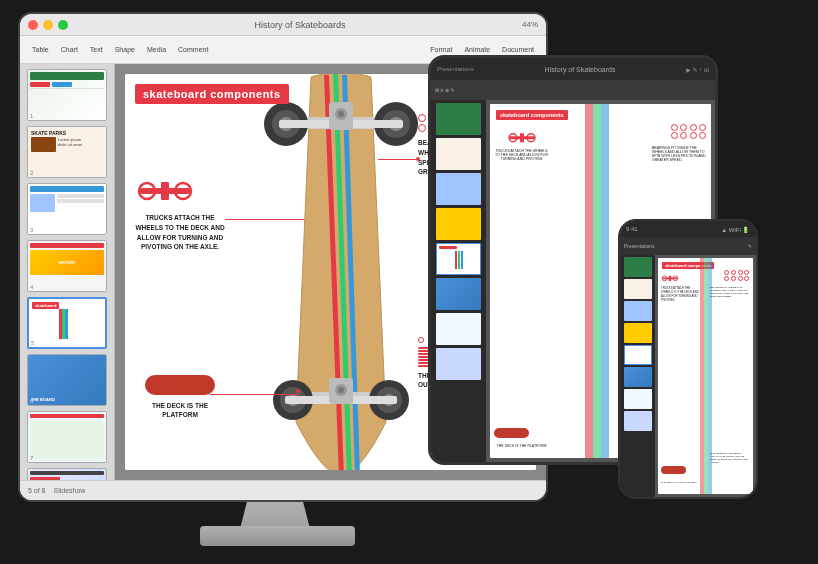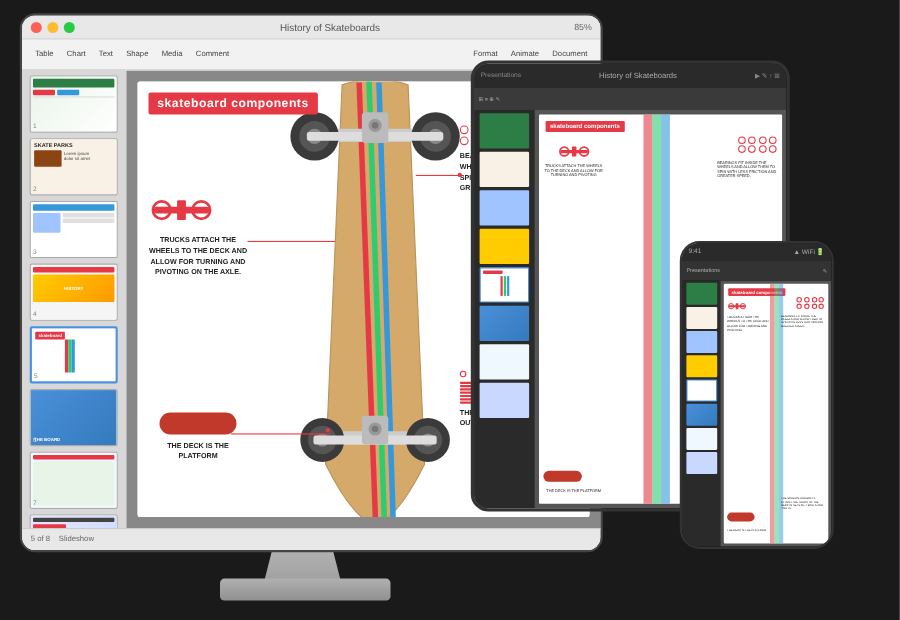--- a/index.html
+++ b/index.html
@@ -560,21 +560,21 @@
     <div class="titlebar">
       <div class="traffic-lights">
         <div class="traffic-light tl-red"></div>
         <div class="traffic-light tl-yellow"></div>
         <div class="traffic-light tl-green"></div>
       </div>
       <div class="titlebar-center">
         <span>History of Skateboards</span>
       </div>
       <div class="titlebar-right">
-        <span style="font-size:8px;color:#666;">85%</span>
+        <span style="font-size:8px;color:#666;">44%</span>
       </div>
     </div>
 
     <div class="keynote-toolbar">
       <button class="toolbar-btn">Table</button>
       <button class="toolbar-btn">Chart</button>
       <button class="toolbar-btn">Text</button>
       <button class="toolbar-btn">Shape</button>
       <button class="toolbar-btn">Media</button>
       <button class="toolbar-btn">Comment</button>

